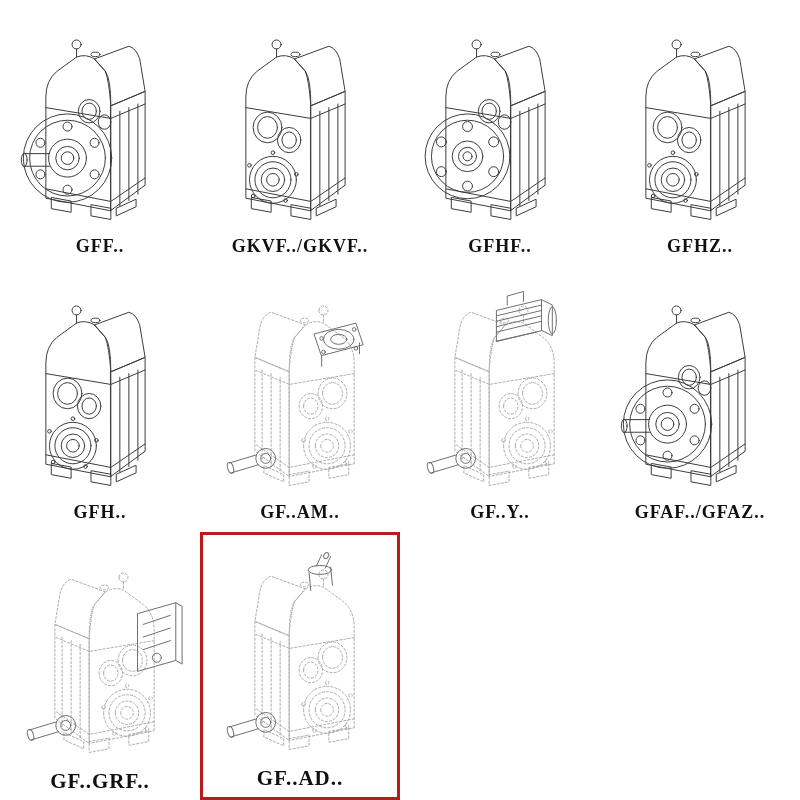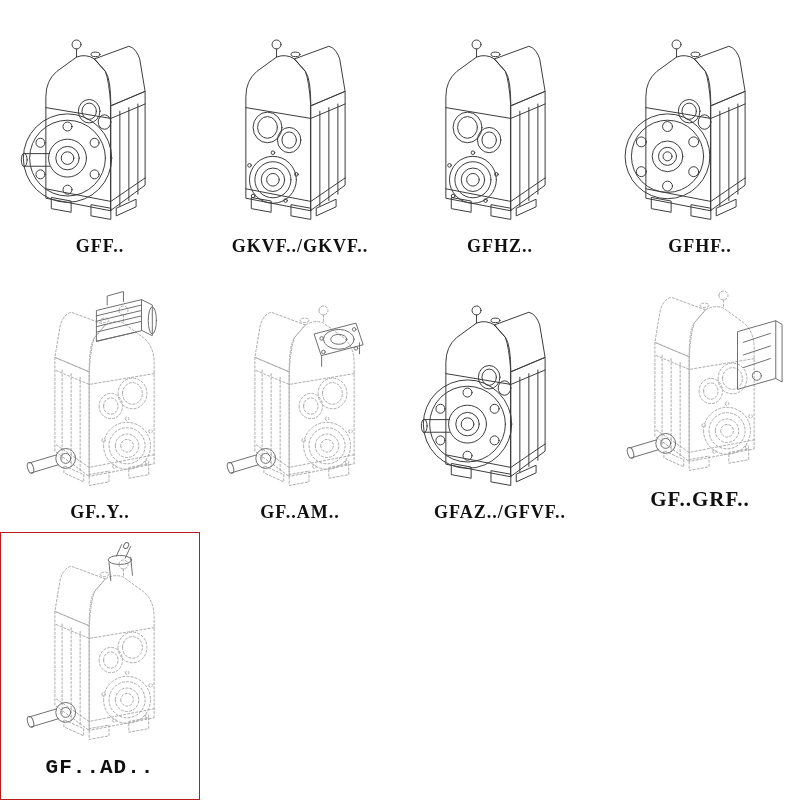--- a/index.html
+++ b/index.html
@@ -25,22 +25,22 @@
   }
   .label{
     font-weight:700;
     font-size:18px;
     letter-spacing:1px;
     color:#101010;
     text-align:center;
     margin:3px 0 9px 0;
     white-space:nowrap;
   }
-  .cell.big .label{font-size:21px;margin-bottom:20px;}
-  .cell.boxed{border:1px solid #b91c1c;font-family:Liberation Mono, monospace;}
+  .cell.big .label{font-size:21px;margin-bottom:6px;}
+  .cell.boxed{border:3px solid #b91c1c;}
   
   svg *{fill:none;stroke-linejoin:round;stroke-linecap:round;}
   .solid{stroke:#3b3b3b;stroke-width:1.1;}
   .dashed{stroke:#a3a3a3;stroke-width:1;stroke-dasharray:2.4 2.2;}
   .semi{stroke:#6f6f6f;stroke-width:1.1;}
 </style>
 </head>
 <body>
 
 <svg width="0" height="0" style="position:absolute" aria-hidden="true">
@@ -199,74 +199,83 @@
           <use href="#face-hollow"></use>
         </g>
     </svg>
     <figcaption class="label">GKVF../GKVF..</figcaption>
   </figure>
 
   <figure class="cell">
     <svg class="drawing" viewBox="0 0 200 235">
       <g class="solid">
           <use href="#housing-core"></use>
+          <use href="#face-flange-hollow"></use>
+        </g>
+    </svg>
+    <figcaption class="label">GFHF..</figcaption>
+  </figure>
+
+  <figure class="cell">
+    <svg class="drawing" viewBox="0 0 200 235">
+      <g class="solid">
+          <use href="#housing-core"></use>
           <use href="#face-hollow"></use>
         </g>
     </svg>
     <figcaption class="label">GFHZ..</figcaption>
   </figure>
 
   <figure class="cell">
     <svg class="drawing" viewBox="0 0 200 235">
       <g class="solid">
           <use href="#housing-core"></use>
-          <use href="#face-flange-hollow"></use>
-        </g>
-    </svg>
-    <figcaption class="label">GFHF..</figcaption>
-  </figure>
-
+          <use href="#face-hollow"></use>
+        </g>
+    </svg>
+    <figcaption class="label">GFH..</figcaption>
+  </figure>
 
 
   <figure class="cell">
     <svg class="drawing" viewBox="0 0 200 235">
       <g class="dashed">
           <use href="#housing-m"></use>
           <use href="#face-hollow-m"></use>
         </g>
       <g class="semi">
           <use href="#out-shaft"></use>
-          <use href="#motor"></use>
-        </g>
-    </svg>
-    <figcaption class="label">GF..Y..</figcaption>
+          <use href="#flange-am"></use>
+        </g>
+    </svg>
+    <figcaption class="label">GF..AM..</figcaption>
   </figure>
 
   <figure class="cell">
     <svg class="drawing" viewBox="0 0 200 235">
       <g class="dashed">
           <use href="#housing-m"></use>
           <use href="#face-hollow-m"></use>
         </g>
       <g class="semi">
           <use href="#out-shaft"></use>
-          <use href="#flange-am"></use>
-        </g>
-    </svg>
-    <figcaption class="label">GF..AM..</figcaption>
+          <use href="#motor"></use>
+        </g>
+    </svg>
+    <figcaption class="label">GF..Y..</figcaption>
   </figure>
 
   <figure class="cell">
     <svg class="drawing" viewBox="0 0 200 235">
       <g class="solid">
           <use href="#housing-core"></use>
           <use href="#face-flange-shaft"></use>
         </g>
     </svg>
-    <figcaption class="label">GFAZ../GFVF..</figcaption>
+    <figcaption class="label">GFAF../GFAZ..</figcaption>
   </figure>
 
 
   <figure class="cell big">
     <svg class="drawing" viewBox="0 0 200 235">
       <g class="dashed">
           <use href="#housing-m"></use>
           <use href="#face-hollow-m"></use>
         </g>
       <g class="semi">

